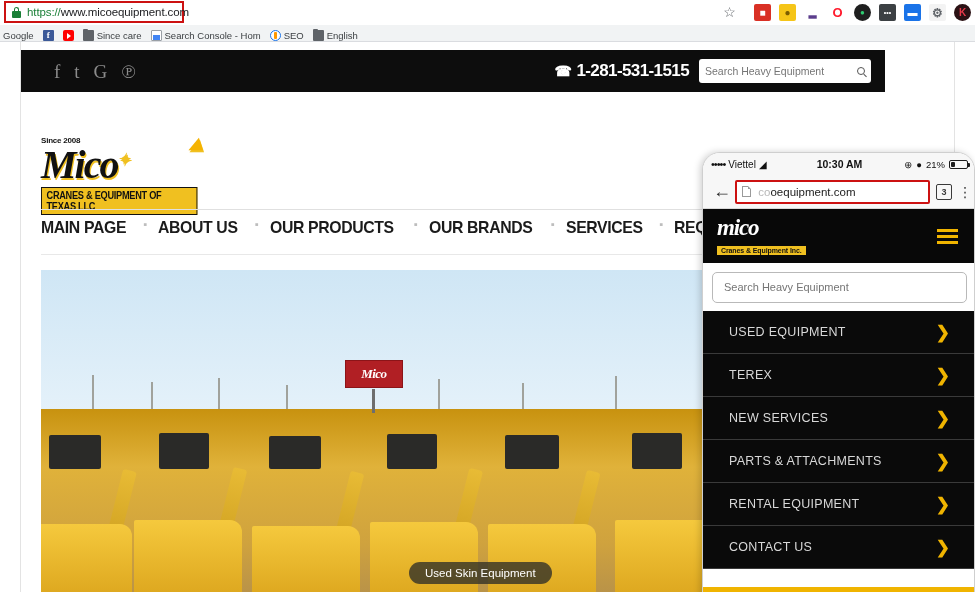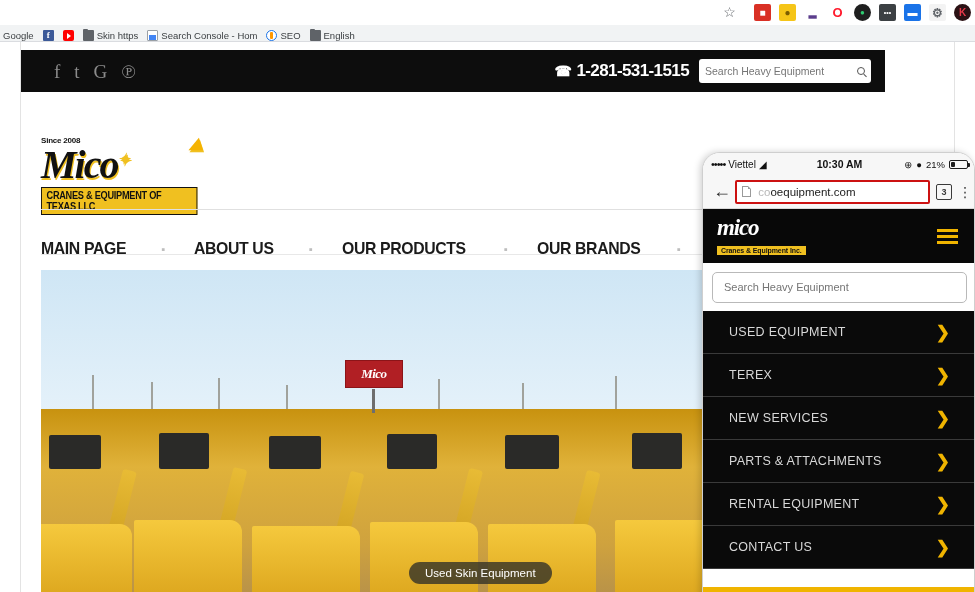--- a/index.html
+++ b/index.html
@@ -108,22 +108,22 @@
     margin-top: 3px; background: #f0c020; border: 1.5px solid #111;
     color: #111; font-size: 10px; font-weight: bold; letter-spacing: -0.3px;
     padding: 2px 5px; display: inline-block;
     font-family: "Liberation Sans Narrow","Liberation Sans", sans-serif;
     transform: scaleX(0.92); transform-origin: left center;
   }
   #hdr-divider { position: absolute; left: 41px; top: 167px; width: 844px; height: 1px; background: #e0e0e0; }
 
   
   #mainnav {
-    position: absolute; left: 41px; top: 192px; width: 870px; height: 30px;
-    display: flex; align-items: center; gap: 18px; white-space: nowrap; overflow: hidden;
+    position: absolute; left: 41px; top: 176px; width: 870px; height: 30px;
+    display: flex; gap: 0; white-space: nowrap; overflow: hidden;
   }
   .nav-item {
     font-family: "Liberation Sans Narrow","Liberation Sans", sans-serif;
     font-size: 17px; font-weight: bold; color: #1b1b1b; letter-spacing: -0.4px;
     transform: scaleX(0.93); transform-origin: left center;
   }
   .nav-sep { color: #bdbdbd; font-size: 11px; margin: 0 11px; }
   #nav-divider { position: absolute; left: 41px; top: 212px; width: 844px; height: 1px; background: #e8e8e8; }
 
   
@@ -233,20 +233,29 @@
     align-items: center; justify-content: center; gap: 2px;
     padding-top: 8px;
   }
 </style>
 </head>
 <body>
 
 <div id="browser-chrome">
 
   <div id="omnibox-row">
+    <div id="url-box">
+      <span class="lock-icon">
+        <span class="shackle"></span>
+          <span class="body"></span>
+      </span>
+      <span id="url-text">
+        <span class="scheme">https://</span><span>www.micoequipment.com</span>
+      </span>
+    </div>
     <div id="star-icon">☆</div>
     <div id="ext-icons">
       <span class="ext-ico" style="background:#d93025;">■</span>
       <span class="ext-ico" style="background:#f5c518;color:#7a5c00;">●</span>
       <span class="ext-ico" style="background:#fff;color:#5b3d8c;">▂</span>
       <span class="ext-ico" style="background:#fff;color:#ff1b2d;font-size:13px;">O</span>
       <span class="ext-ico" style="background:#1f1f1f;border-radius:50%;color:#2ecc71;font-size:8px;">●</span>
       <span class="ext-ico" style="background:#3c4043;font-size:7px;">•••</span>
       <span class="ext-ico" style="background:#1a73e8;">▬</span>
       <span class="ext-ico" style="background:#f3f3f3;color:#5f6368;font-size:12px;">⚙</span>
@@ -259,21 +268,21 @@
       <span>Google</span>
     </div>
     <div class="bm">
       <span class="bm-ico bm-fb">f</span>
     </div>
     <div class="bm">
       <span class="bm-ico bm-yt"></span>
     </div>
     <div class="bm">
       <span class="bm-ico bm-folder"></span>
-      <span>Skin https</span>
+      <span>Since care</span>
     </div>
     <div class="bm">
       <span class="bm-ico bm-sc"></span>
       <span>Search Console - Hom</span>
     </div>
     <div class="bm">
       <span class="bm-ico bm-seo"></span>
       <span>SEO</span>
     </div>
     <div class="bm">

